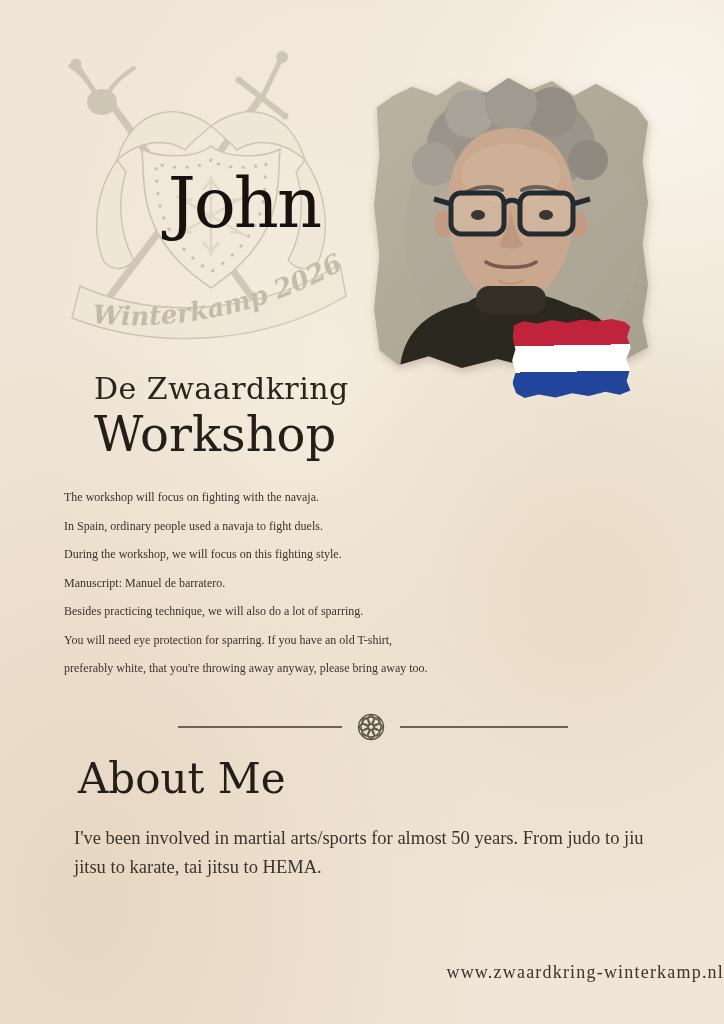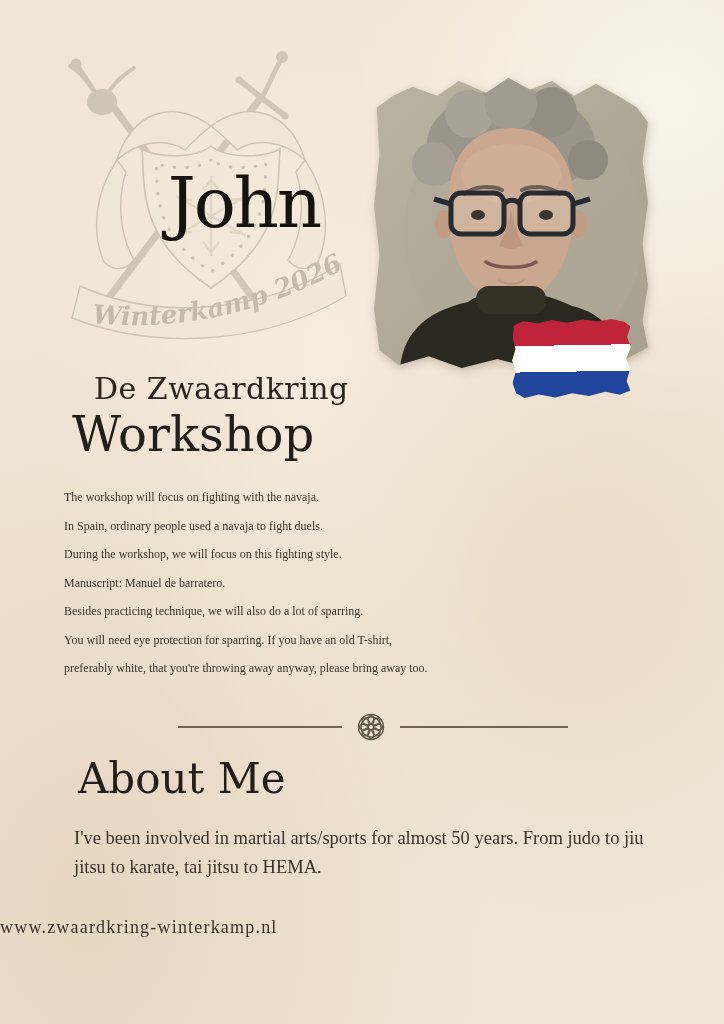--- a/index.html
+++ b/index.html
@@ -52,21 +52,21 @@
     background: linear-gradient(180deg, #c0233c 0%, #c0233c 34%, #ffffff 34%, #ffffff 67%, #20459a 67%, #20459a 100%);
     clip-path: polygon(2% 8%, 10% 3%, 22% 6%, 34% 2%, 47% 6%, 60% 2%, 72% 5%, 84% 2%,
       95% 6%, 100% 12%, 97% 25%, 100% 38%, 96% 52%, 99% 65%, 96% 80%, 99% 92%,
       90% 97%, 78% 93%, 64% 98%, 50% 94%, 36% 99%, 22% 95%, 10% 99%, 3% 93%,
       0% 80%, 3% 66%, 0% 52%, 3% 38%, 1% 24%);
     transform: rotate(-1deg);
   }
 
   
   .h-workshop {
-    position:absolute; left:72px; top:406px;
+    position:absolute; left:94px; top:406px;
     font-family:"DejaVu Serif", serif; font-size:48px; color:#241e18; letter-spacing:0;
   }
   .workshop-text {
     position:absolute; left:64px; top:483px; width:632px;
     font-size:12px; line-height:28.5px; color:#3b332a;
   }
   .h-about {
     position:absolute; left:78px; top:754px;
     font-family:"DejaVu Serif", serif; font-size:42px; color:#241e18;
   }
@@ -80,21 +80,21 @@
     position:absolute; left:178px; top:712px; width:390px; height:30px;
     display:flex; align-items:center;
   }
   .divider .line { height:2px; background:#6f6252; }
   .divider .line.left { width:164px; margin-right:14px; }
   .divider .line.right { width:168px; margin-left:14px; }
   .divider .rosette { width:30px; height:30px; flex:0 0 auto; }
 
   
   .footer {
-    position:absolute; left:0; top:917px; width:724px; text-align:left;
+    position:absolute; left:0; top:962px; width:724px; text-align:right;
     font-size:18px; letter-spacing:1.2px; color:#3b332b;
   }
 </style>
 </head>
 <body>
 
 <div class="page">
 
   <svg class="emblem" viewBox="0 0 312 330">
 

